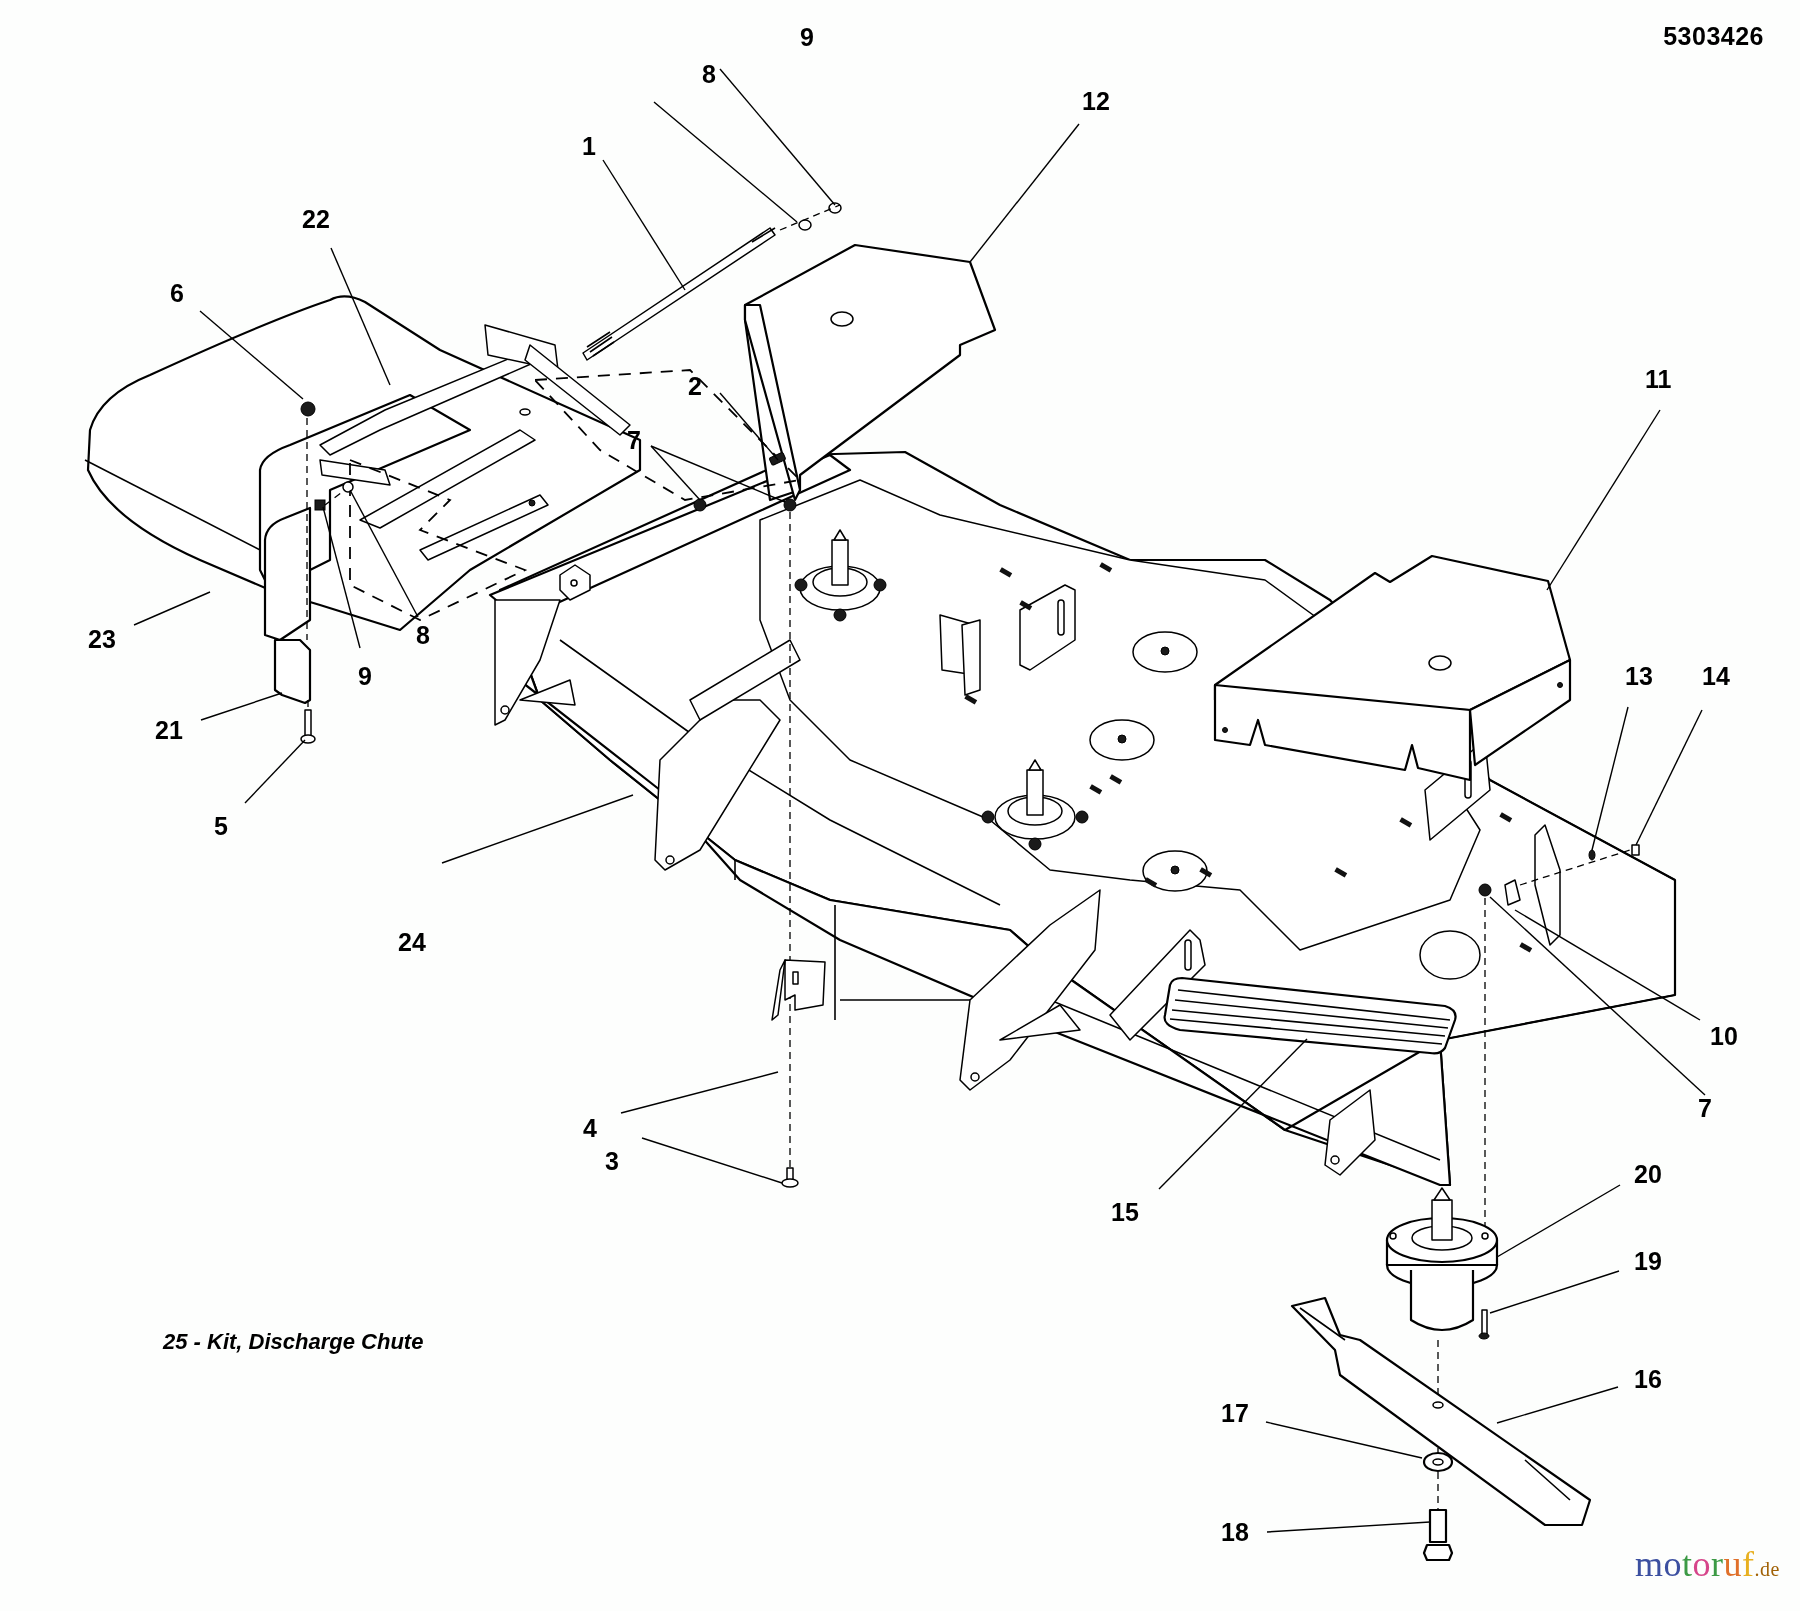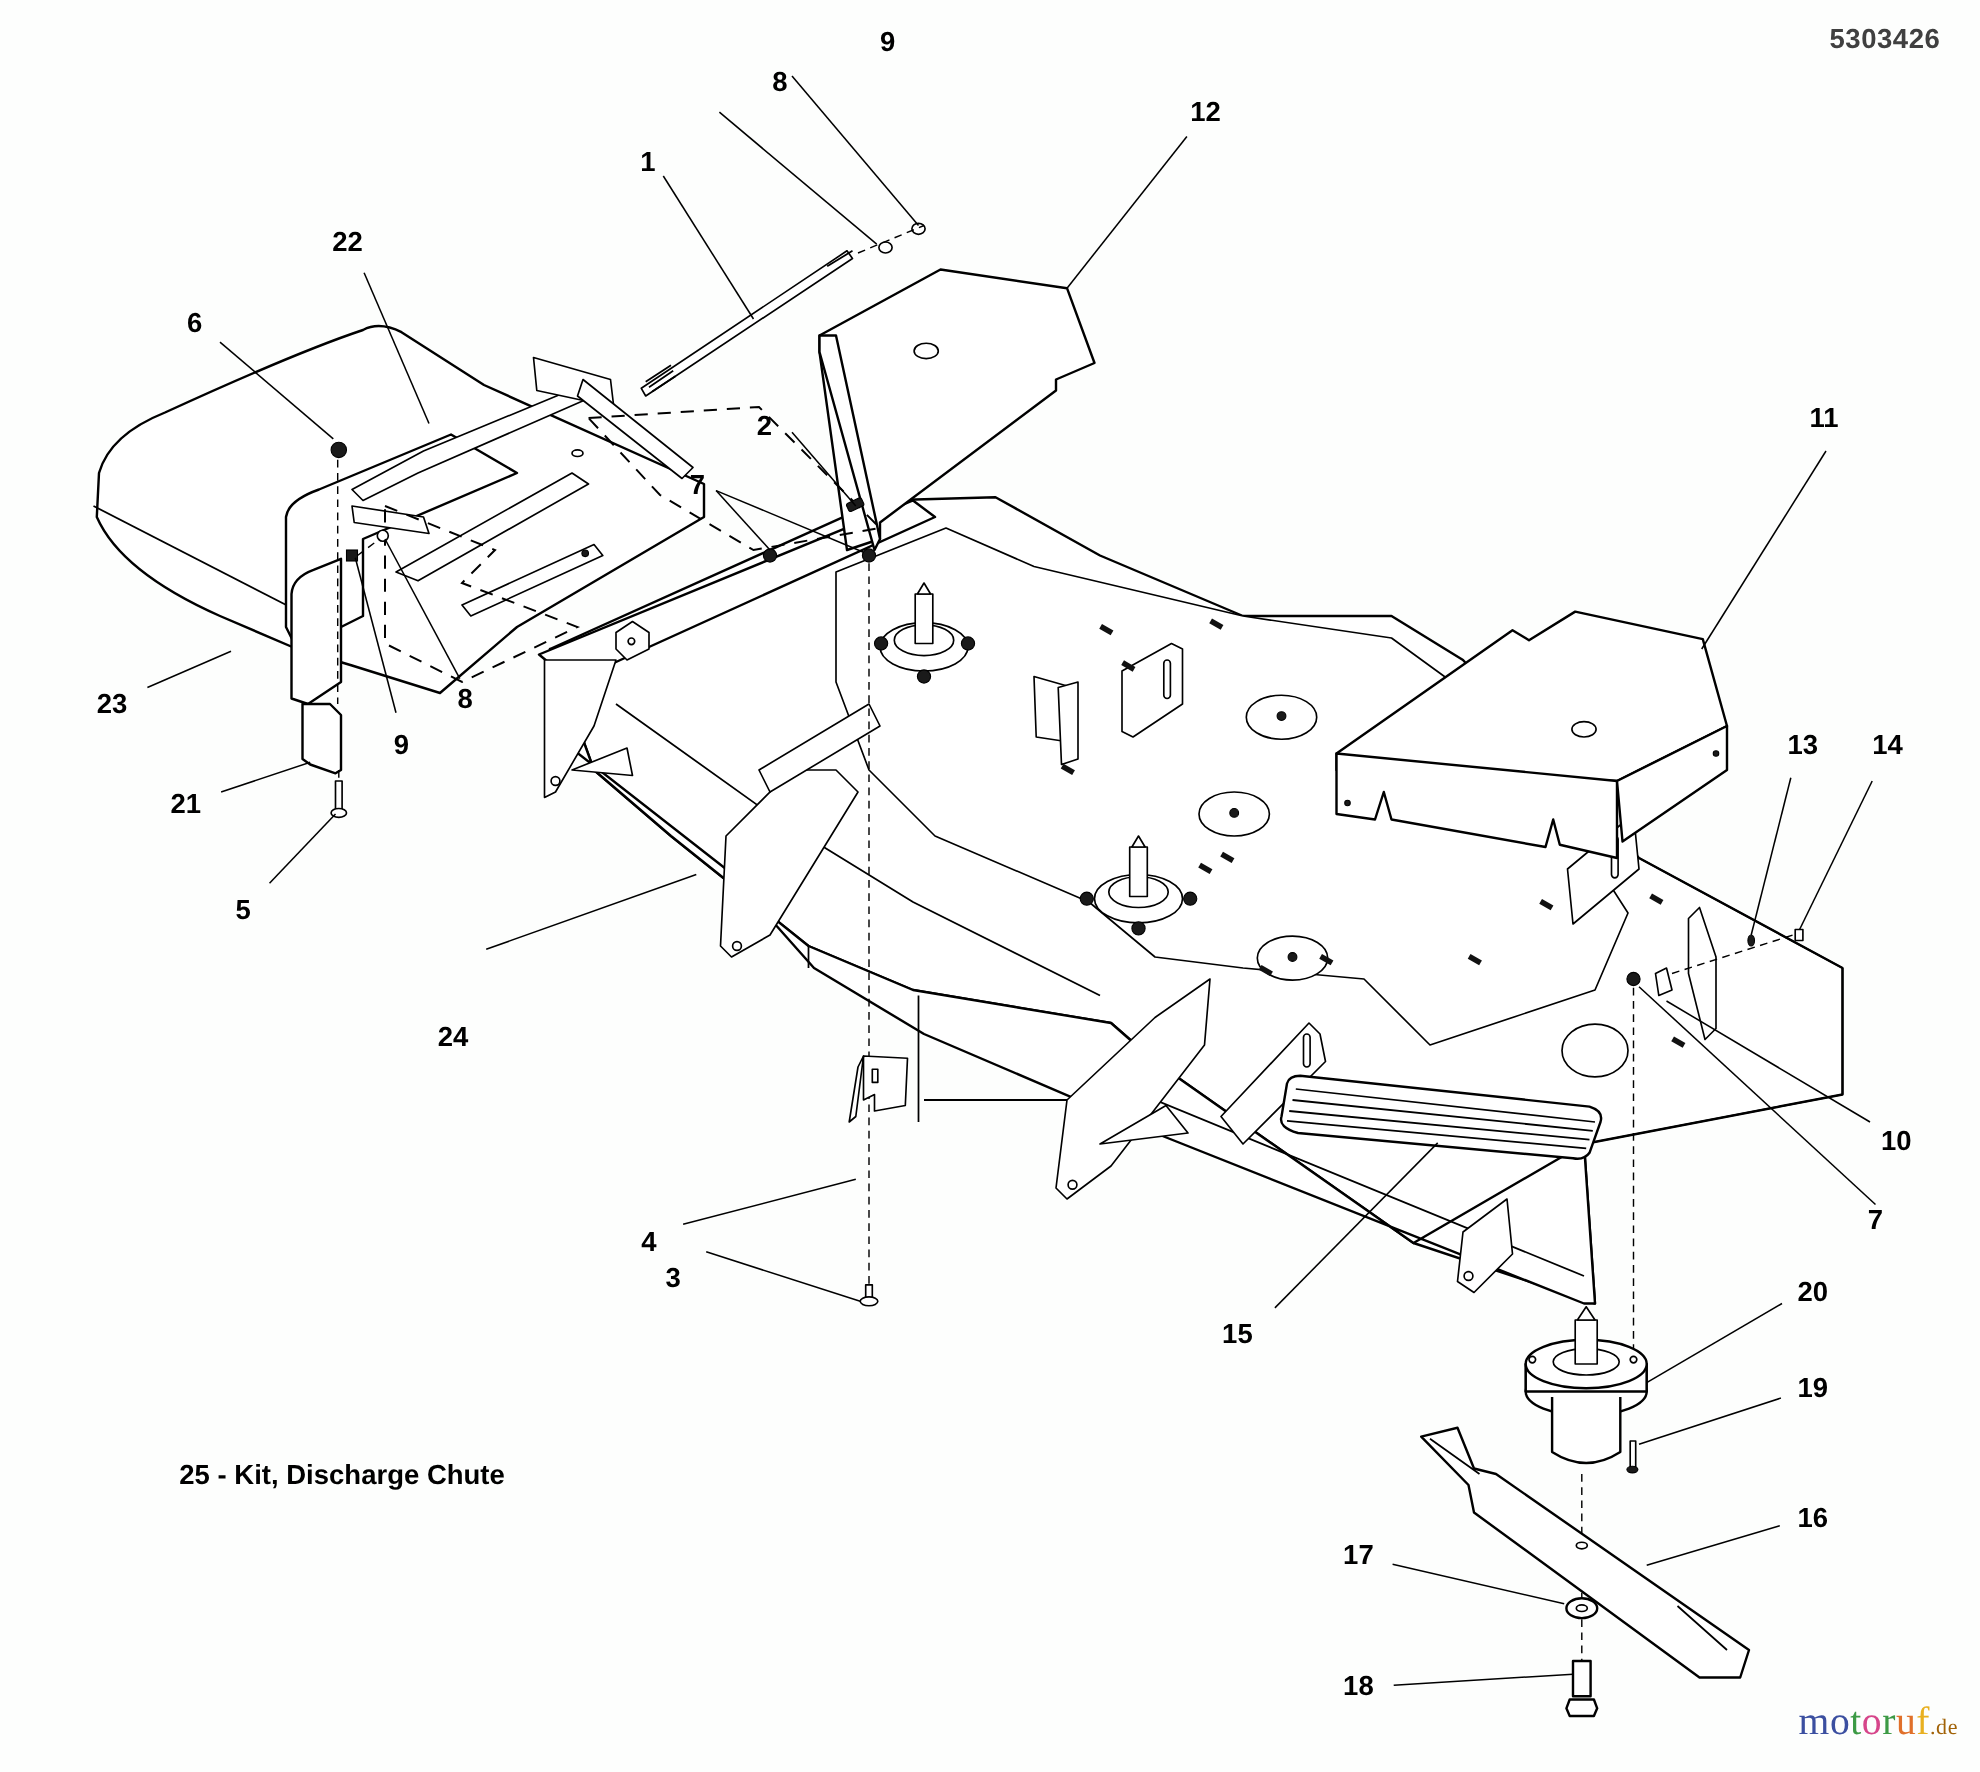--- a/index.html
+++ b/index.html
@@ -7,22 +7,22 @@
   #diagram { position: absolute; left: 0; top: 0; width: 1800px; height: 1611px; }
   .part { fill: #ffffff; stroke: #000; stroke-width: 2.2; stroke-linejoin: round; }
   .part-thin { fill: #ffffff; stroke: #000; stroke-width: 1.5; stroke-linejoin: round; }
   .edge { fill: none; stroke: #000; stroke-width: 1.6; }
   .hidden { fill: none; stroke: #000; stroke-width: 1.8; stroke-dasharray: 12 9; }
   .axis { fill: none; stroke: #000; stroke-width: 1.3; stroke-dasharray: 7 5; }
   .leader { fill: none; stroke: #000; stroke-width: 1.4; }
   .nut { fill: #1a1a1a; stroke: #000; stroke-width: 1; }
   .slot { fill: #111; stroke: none; }
   .callout { font-family: "Liberation Sans", sans-serif; font-weight: bold; font-size: 25px; fill: #000; }
-  .partno { position: absolute; right: 36px; top: 22px; font-weight: bold; font-size: 25px; color: #404040; letter-spacing: 0.5px; }
-  .kit-note { position: absolute; left: 163px; top: 1325px; font-weight: bold; font-size: 25px; color: #000; line-height: 33px; }
+  .partno { position: absolute; right: 36px; top: 22px; font-weight: bold; font-size: 25px; color: #000000; letter-spacing: 0.5px; }
+  .kit-note { position: absolute; left: 163px; top: 1325px; font-weight: bold; font-size: 22px; color: #000; line-height: 33px; font-style: italic; }
   .kit-note .l2 { padding-left: 66px; display: block; }
   .watermark { position: absolute; right: 20px; bottom: 26px; font-family: "Liberation Serif", serif; font-size: 36px; letter-spacing: 0.5px; }
   .watermark .tld { font-size: 20px; color: #a16207; }
 </style>
 </head>
 <body>
 
 <div class="partno">5303426</div>
 
 <svg id="diagram" viewBox="0 0 1800 1611" xmlns="http://www.w3.org/2000/svg">

